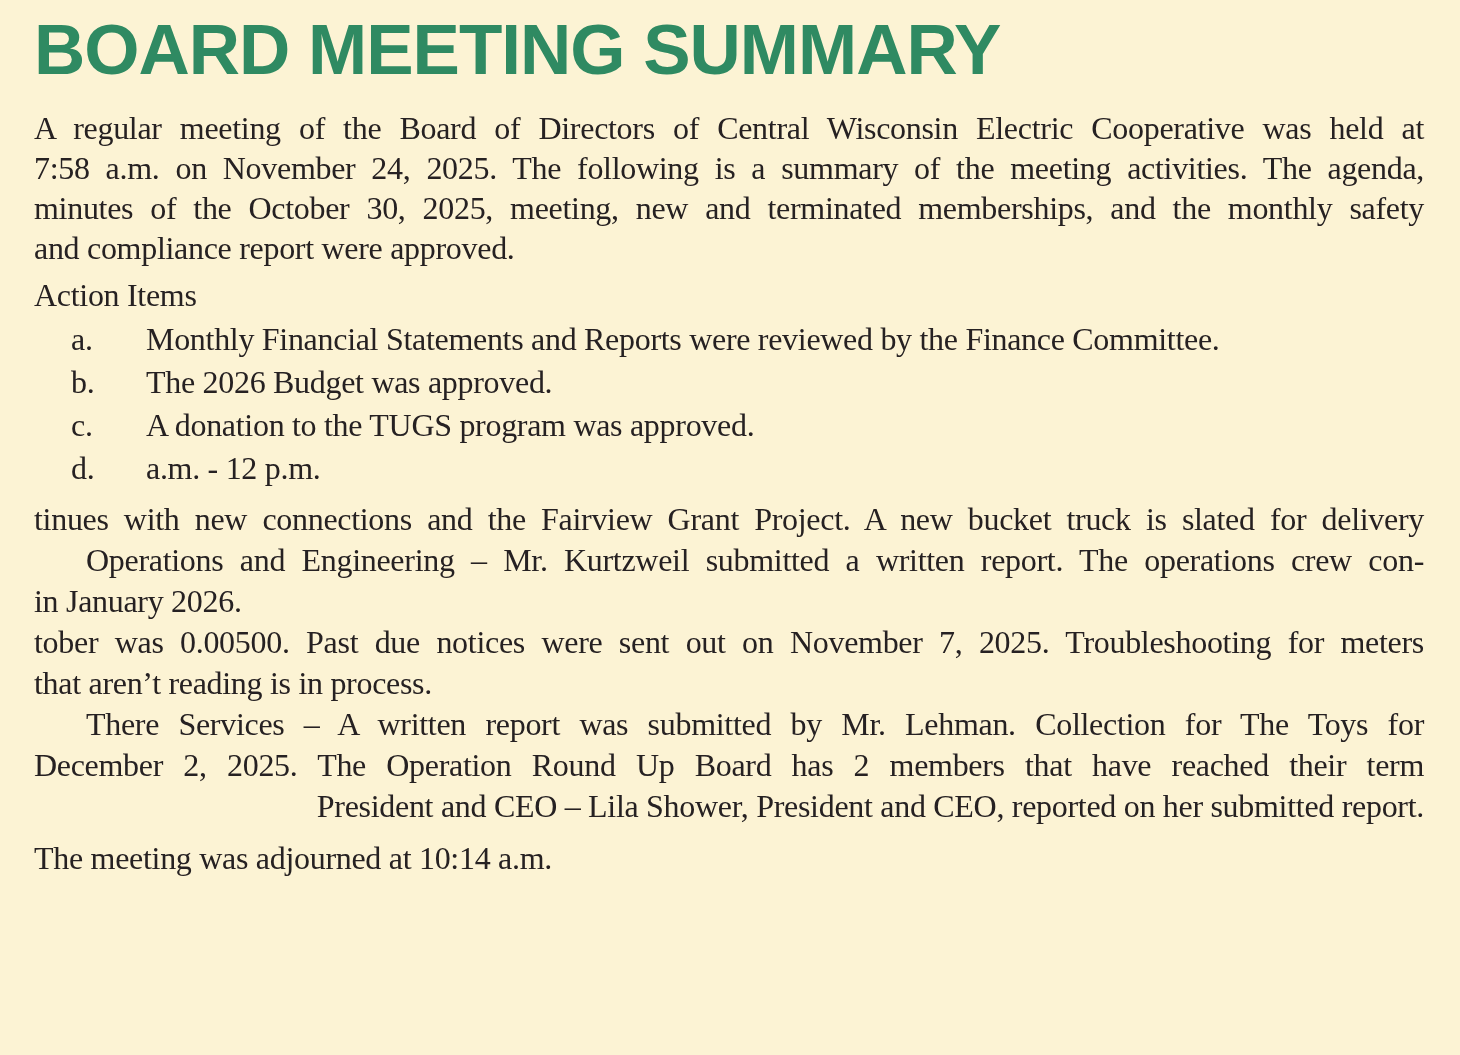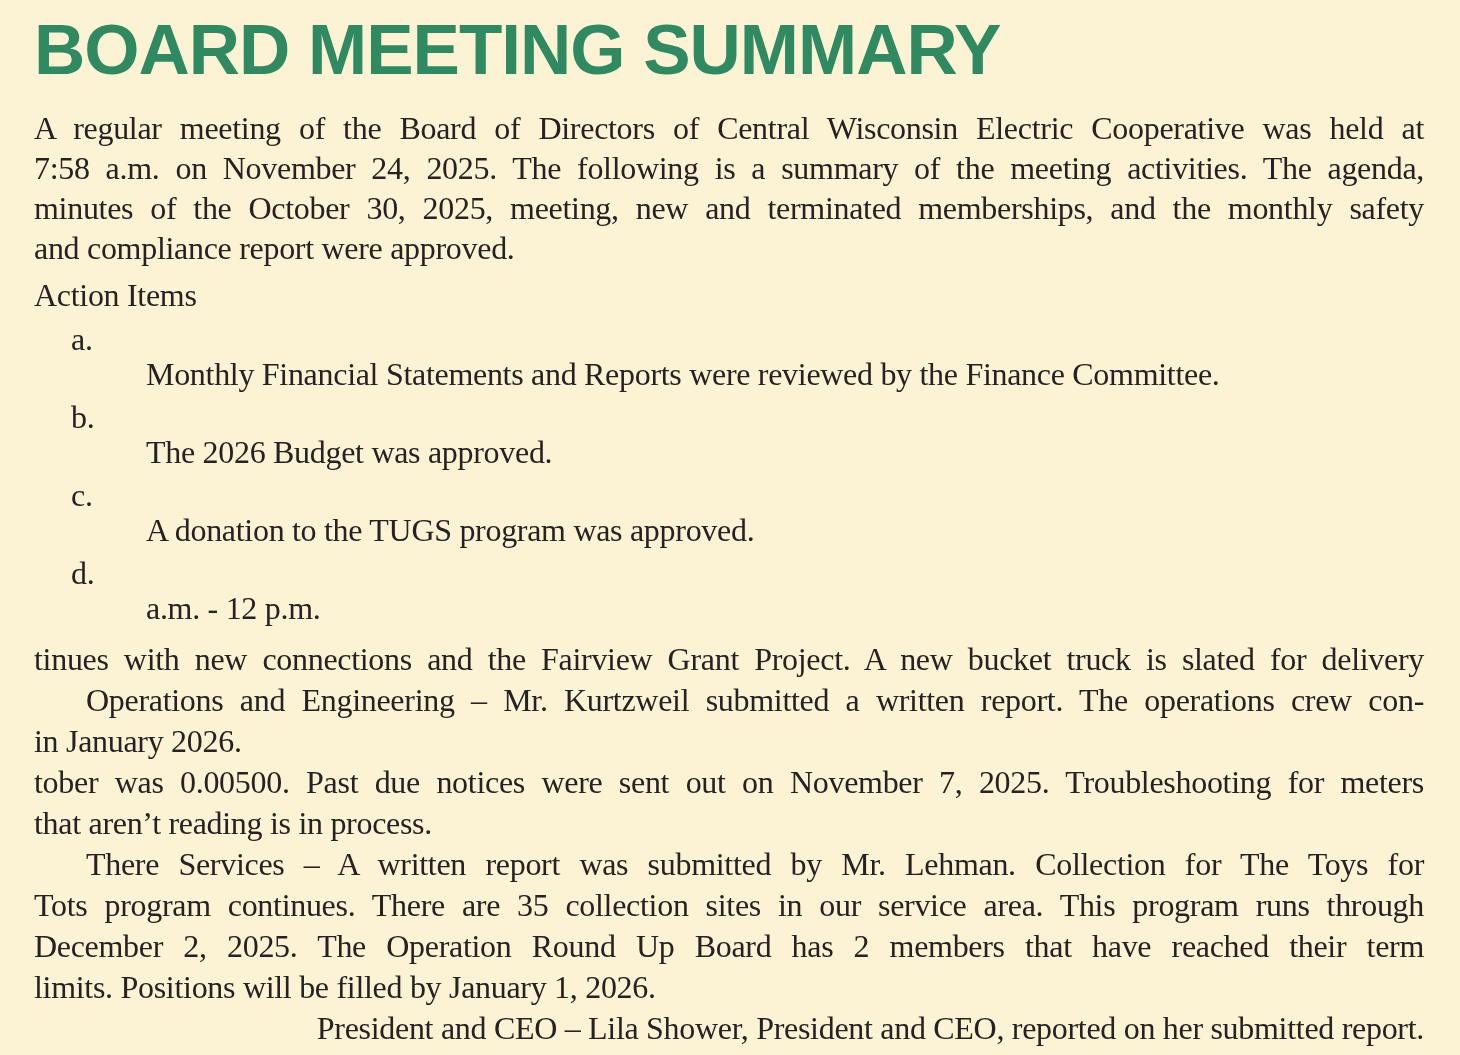--- a/index.html
+++ b/index.html
@@ -54,21 +54,21 @@
   .list-item {
     display: flex;
     padding-left: 37px;
   }
   .list-item .marker {
     width: 75px;
     flex: 0 0 75px;
     line-height: 43px;
   }
   .list-item .item-lines { flex: 1 1 auto; }
-  .list .line { line-height: 43px; margin-top: 35px; }
+  .list .line { line-height: 43px; }
   .reports { margin-top: 9px; }
   .reports .line { line-height: 41px; }
   .closing {
     margin-top: 11px;
     line-height: 40px;
   }
 </style>
 </head>
 <body>
 
@@ -117,23 +117,21 @@
         <div class="line just">tinues with new connections and the Fairview Grant Project. A new bucket truck is slated for delivery</div>
         <div class="line just findent">Operations and Engineering – Mr. Kurtzweil submitted a written report. The operations crew con-</div>
         <div class="line">in January 2026.</div>
       </div>
       <div class="report-para">
         <div class="line just">tober was 0.00500. Past due notices were sent out on November 7, 2025. Troubleshooting for meters</div>
         <div class="line">that aren’t reading is in process.</div>
       </div>
       <div class="report-para">
         <div class="line just findent">There Services – A written report was submitted by Mr. Lehman. Collection for The Toys for</div>
-        <div class="line just">Tots program continues. There are 35 collection sites in our service area. This program runs through</div>
         <div class="line just">December 2, 2025. The Operation Round Up Board has 2 members that have reached their term</div>
-        <div class="line">limits. Positions will be filled by January 1, 2026.</div>
       </div>
       <div class="report-para">
         <div class="line findent">President and CEO – Lila Shower, President and CEO, reported on her submitted report.</div>
       </div>
     </div>
 
   <div class="body-text closing">The meeting was adjourned at 10:14 a.m.</div>
 
 </div>
 

